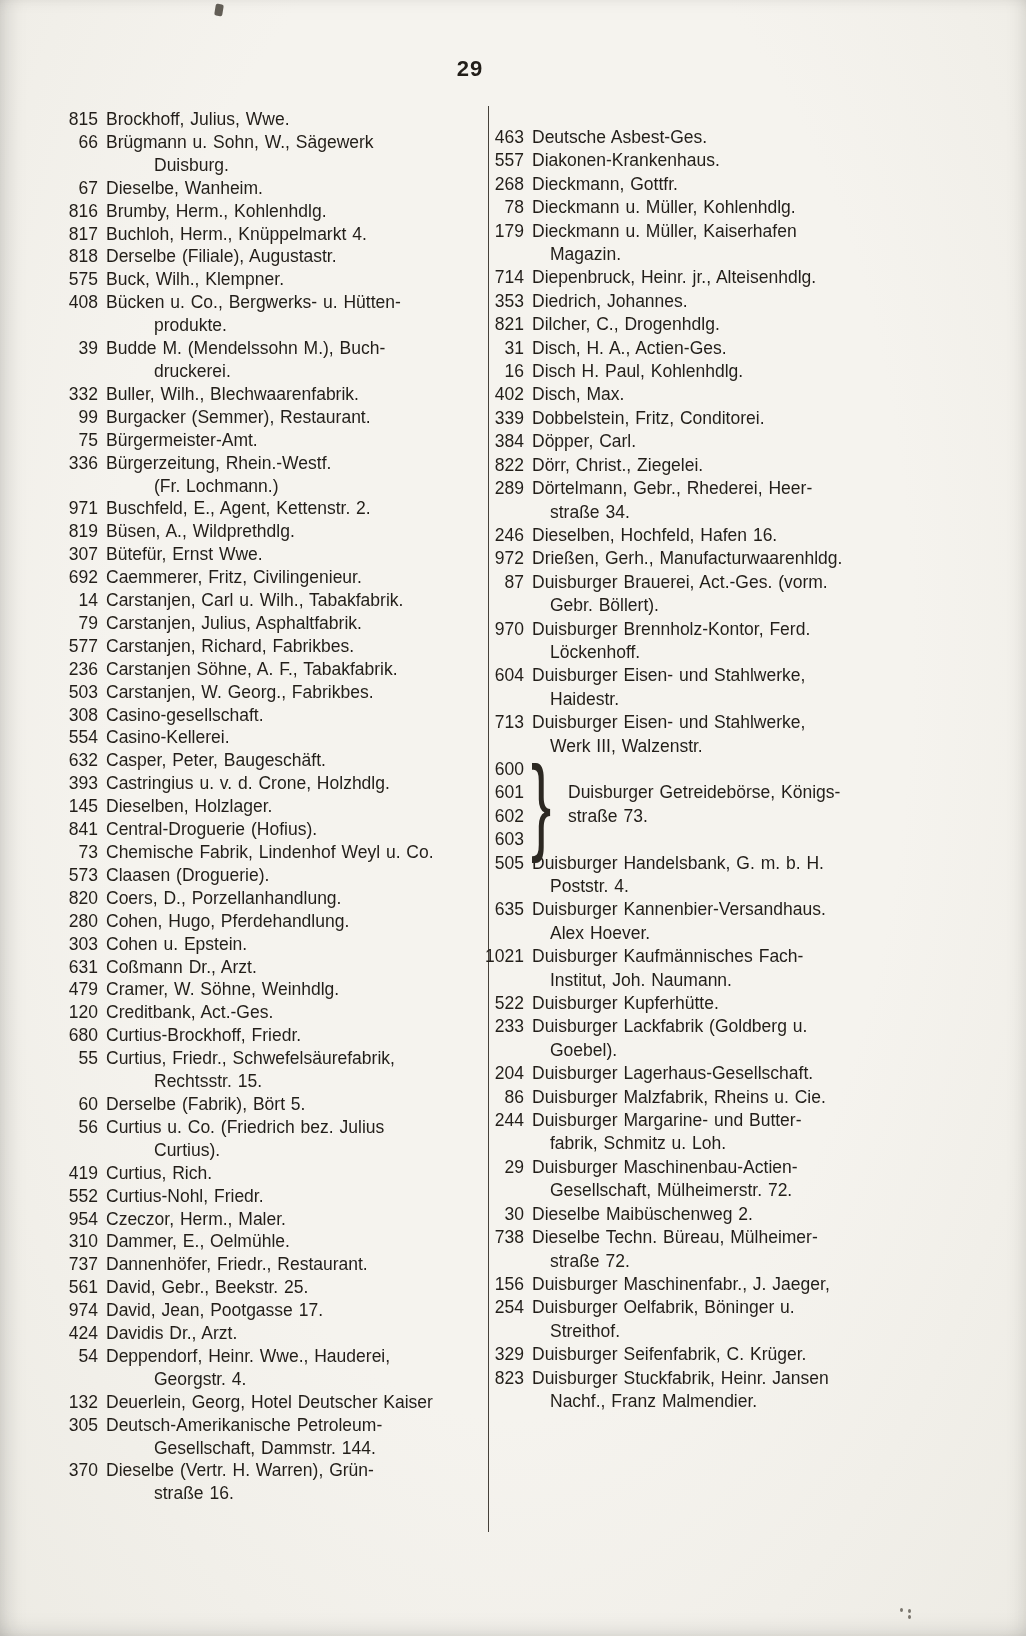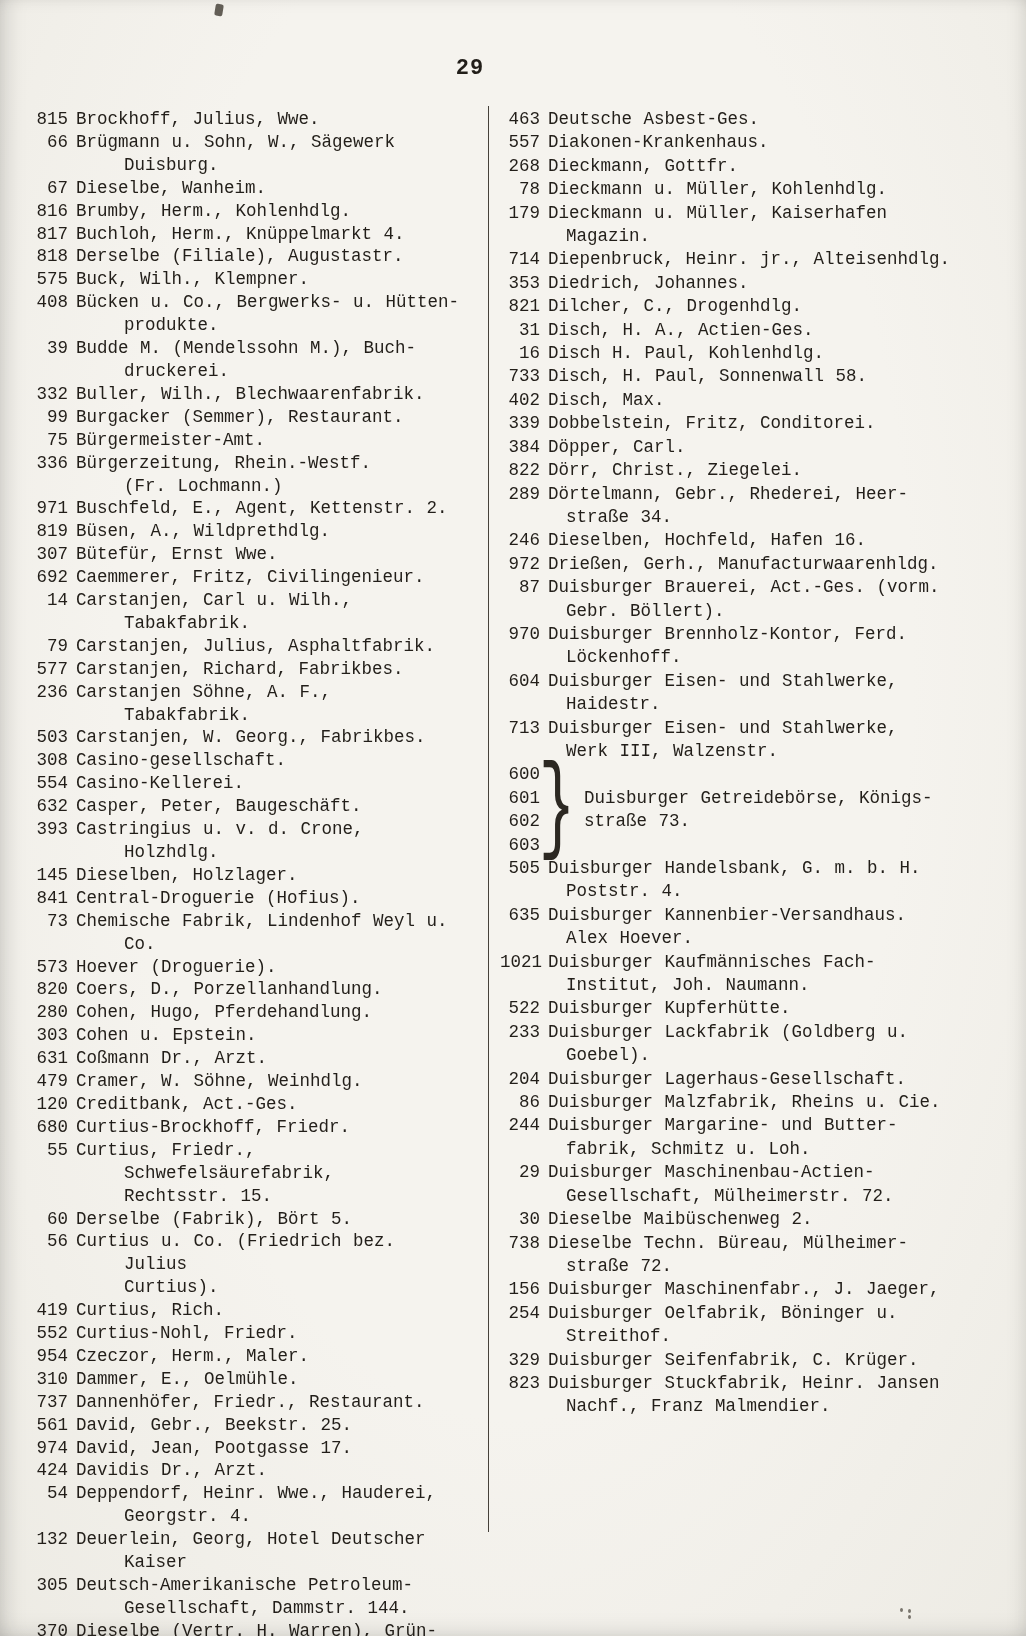--- a/index.html
+++ b/index.html
@@ -6,21 +6,21 @@
   .page {
     position: relative;
     width: 1026px;
     height: 1636px;
     margin: 0 auto;
     background: radial-gradient(ellipse at 50% 40%, #f5f3ee 55%, #edebe4 100%);
     box-shadow: inset 20px 0 26px -20px rgba(0,0,0,0.22),
                 inset -16px 0 22px -18px rgba(0,0,0,0.16),
                 inset 0 -18px 26px -20px rgba(0,0,0,0.18),
                 inset 0 14px 20px -18px rgba(0,0,0,0.10);
-    font-family: Liberation Mono, monospace;
+    font-family: Liberation Sans, sans-serif;
     color: #221e19;
     overflow: hidden;
   }
   .page-number {
     position: absolute;
     top: 56px;
     left: 0;
     width: 940px;
     text-align: center;
     font-size: 22px;
@@ -33,22 +33,22 @@
     top: 106px;
     width: 1px;
     height: 1426px;
     background: #46413a;
   }
   .col {
     position: absolute;
     top: 108px;
     font-size: 17.5px;
   }
-  .col-left  { left: 28px;  width: 436px; line-height: 22.9px; }
-  .col-right { left: 500px; width: 468px; line-height: 23.4px; }
+  .col-left  { left: 58px;  width: 436px; line-height: 22.9px; }
+  .col-right { left: 484px; width: 468px; line-height: 23.4px; margin-top: 18px; }
 
   .entry {
     white-space: pre-wrap;
     padding-left: 96px;
     text-indent: -96px;
     word-spacing: 1px;
   }
   .col-right .entry { padding-left: 66px; text-indent: -66px; }
 
   .num {
@@ -127,21 +127,21 @@
       <div class="entry"><span class="num">577</span><span class="txt">Carstanjen, Richard, Fabrikbes.</span></div>
       <div class="entry"><span class="num">236</span><span class="txt">Carstanjen Söhne, A. F., Tabakfabrik.</span></div>
       <div class="entry"><span class="num">503</span><span class="txt">Carstanjen, W. Georg., Fabrikbes.</span></div>
       <div class="entry"><span class="num">308</span><span class="txt">Casino-gesellschaft.</span></div>
       <div class="entry"><span class="num">554</span><span class="txt">Casino-Kellerei.</span></div>
       <div class="entry"><span class="num">632</span><span class="txt">Casper, Peter, Baugeschäft.</span></div>
       <div class="entry"><span class="num">393</span><span class="txt">Castringius u. v. d. Crone, Holzhdlg.</span></div>
       <div class="entry"><span class="num">145</span><span class="txt">Dieselben, Holzlager.</span></div>
       <div class="entry"><span class="num">841</span><span class="txt">Central-Droguerie (Hofius).</span></div>
       <div class="entry"><span class="num">73</span><span class="txt">Chemische Fabrik, Lindenhof Weyl u. Co.</span></div>
-      <div class="entry"><span class="num">573</span><span class="txt">Hoever (Droguerie).</span></div>
+      <div class="entry"><span class="num">573</span><span class="txt">Claasen (Droguerie).</span></div>
       <div class="entry"><span class="num">820</span><span class="txt">Coers, D., Porzellanhandlung.</span></div>
       <div class="entry"><span class="num">280</span><span class="txt">Cohen, Hugo, Pferdehandlung.</span></div>
       <div class="entry"><span class="num">303</span><span class="txt">Cohen u. Epstein.</span></div>
       <div class="entry"><span class="num">631</span><span class="txt">Coßmann Dr., Arzt.</span></div>
       <div class="entry"><span class="num">479</span><span class="txt">Cramer, W. Söhne, Weinhdlg.</span></div>
       <div class="entry"><span class="num">120</span><span class="txt">Creditbank, Act.-Ges.</span></div>
       <div class="entry"><span class="num">680</span><span class="txt">Curtius-Brockhoff, Friedr.</span></div>
       <div class="entry"><span class="num">55</span><span class="txt">Curtius, Friedr., Schwefelsäurefabrik,
 Rechtsstr. 15.</span></div>
       <div class="entry"><span class="num">60</span><span class="txt">Derselbe (Fabrik), Bört 5.</span></div>
@@ -168,21 +168,20 @@
       <div class="entry"><span class="num">557</span><span class="txt">Diakonen-Krankenhaus.</span></div>
       <div class="entry"><span class="num">268</span><span class="txt">Dieckmann, Gottfr.</span></div>
       <div class="entry"><span class="num">78</span><span class="txt">Dieckmann u. Müller, Kohlenhdlg.</span></div>
       <div class="entry"><span class="num">179</span><span class="txt">Dieckmann u. Müller, Kaiserhafen
 Magazin.</span></div>
       <div class="entry"><span class="num">714</span><span class="txt">Diepenbruck, Heinr. jr., Alteisenhdlg.</span></div>
       <div class="entry"><span class="num">353</span><span class="txt">Diedrich, Johannes.</span></div>
       <div class="entry"><span class="num">821</span><span class="txt">Dilcher, C., Drogenhdlg.</span></div>
       <div class="entry"><span class="num">31</span><span class="txt">Disch, H. A., Actien-Ges.</span></div>
       <div class="entry"><span class="num">16</span><span class="txt">Disch H. Paul, Kohlenhdlg.</span></div>
-      <div class="entry"><span class="num">733</span><span class="txt">Disch, H. Paul, Sonnenwall 58.</span></div>
       <div class="entry"><span class="num">402</span><span class="txt">Disch, Max.</span></div>
       <div class="entry"><span class="num">339</span><span class="txt">Dobbelstein, Fritz, Conditorei.</span></div>
       <div class="entry"><span class="num">384</span><span class="txt">Döpper, Carl.</span></div>
       <div class="entry"><span class="num">822</span><span class="txt">Dörr, Christ., Ziegelei.</span></div>
       <div class="entry"><span class="num">289</span><span class="txt">Dörtelmann, Gebr., Rhederei, Heer-
 straße 34.</span></div>
       <div class="entry"><span class="num">246</span><span class="txt">Dieselben, Hochfeld, Hafen 16.</span></div>
       <div class="entry"><span class="num">972</span><span class="txt">Drießen, Gerh., Manufacturwaarenhldg.</span></div>
       <div class="entry"><span class="num">87</span><span class="txt">Duisburger Brauerei, Act.-Ges. (vorm.
 Gebr. Böllert).</span></div>

